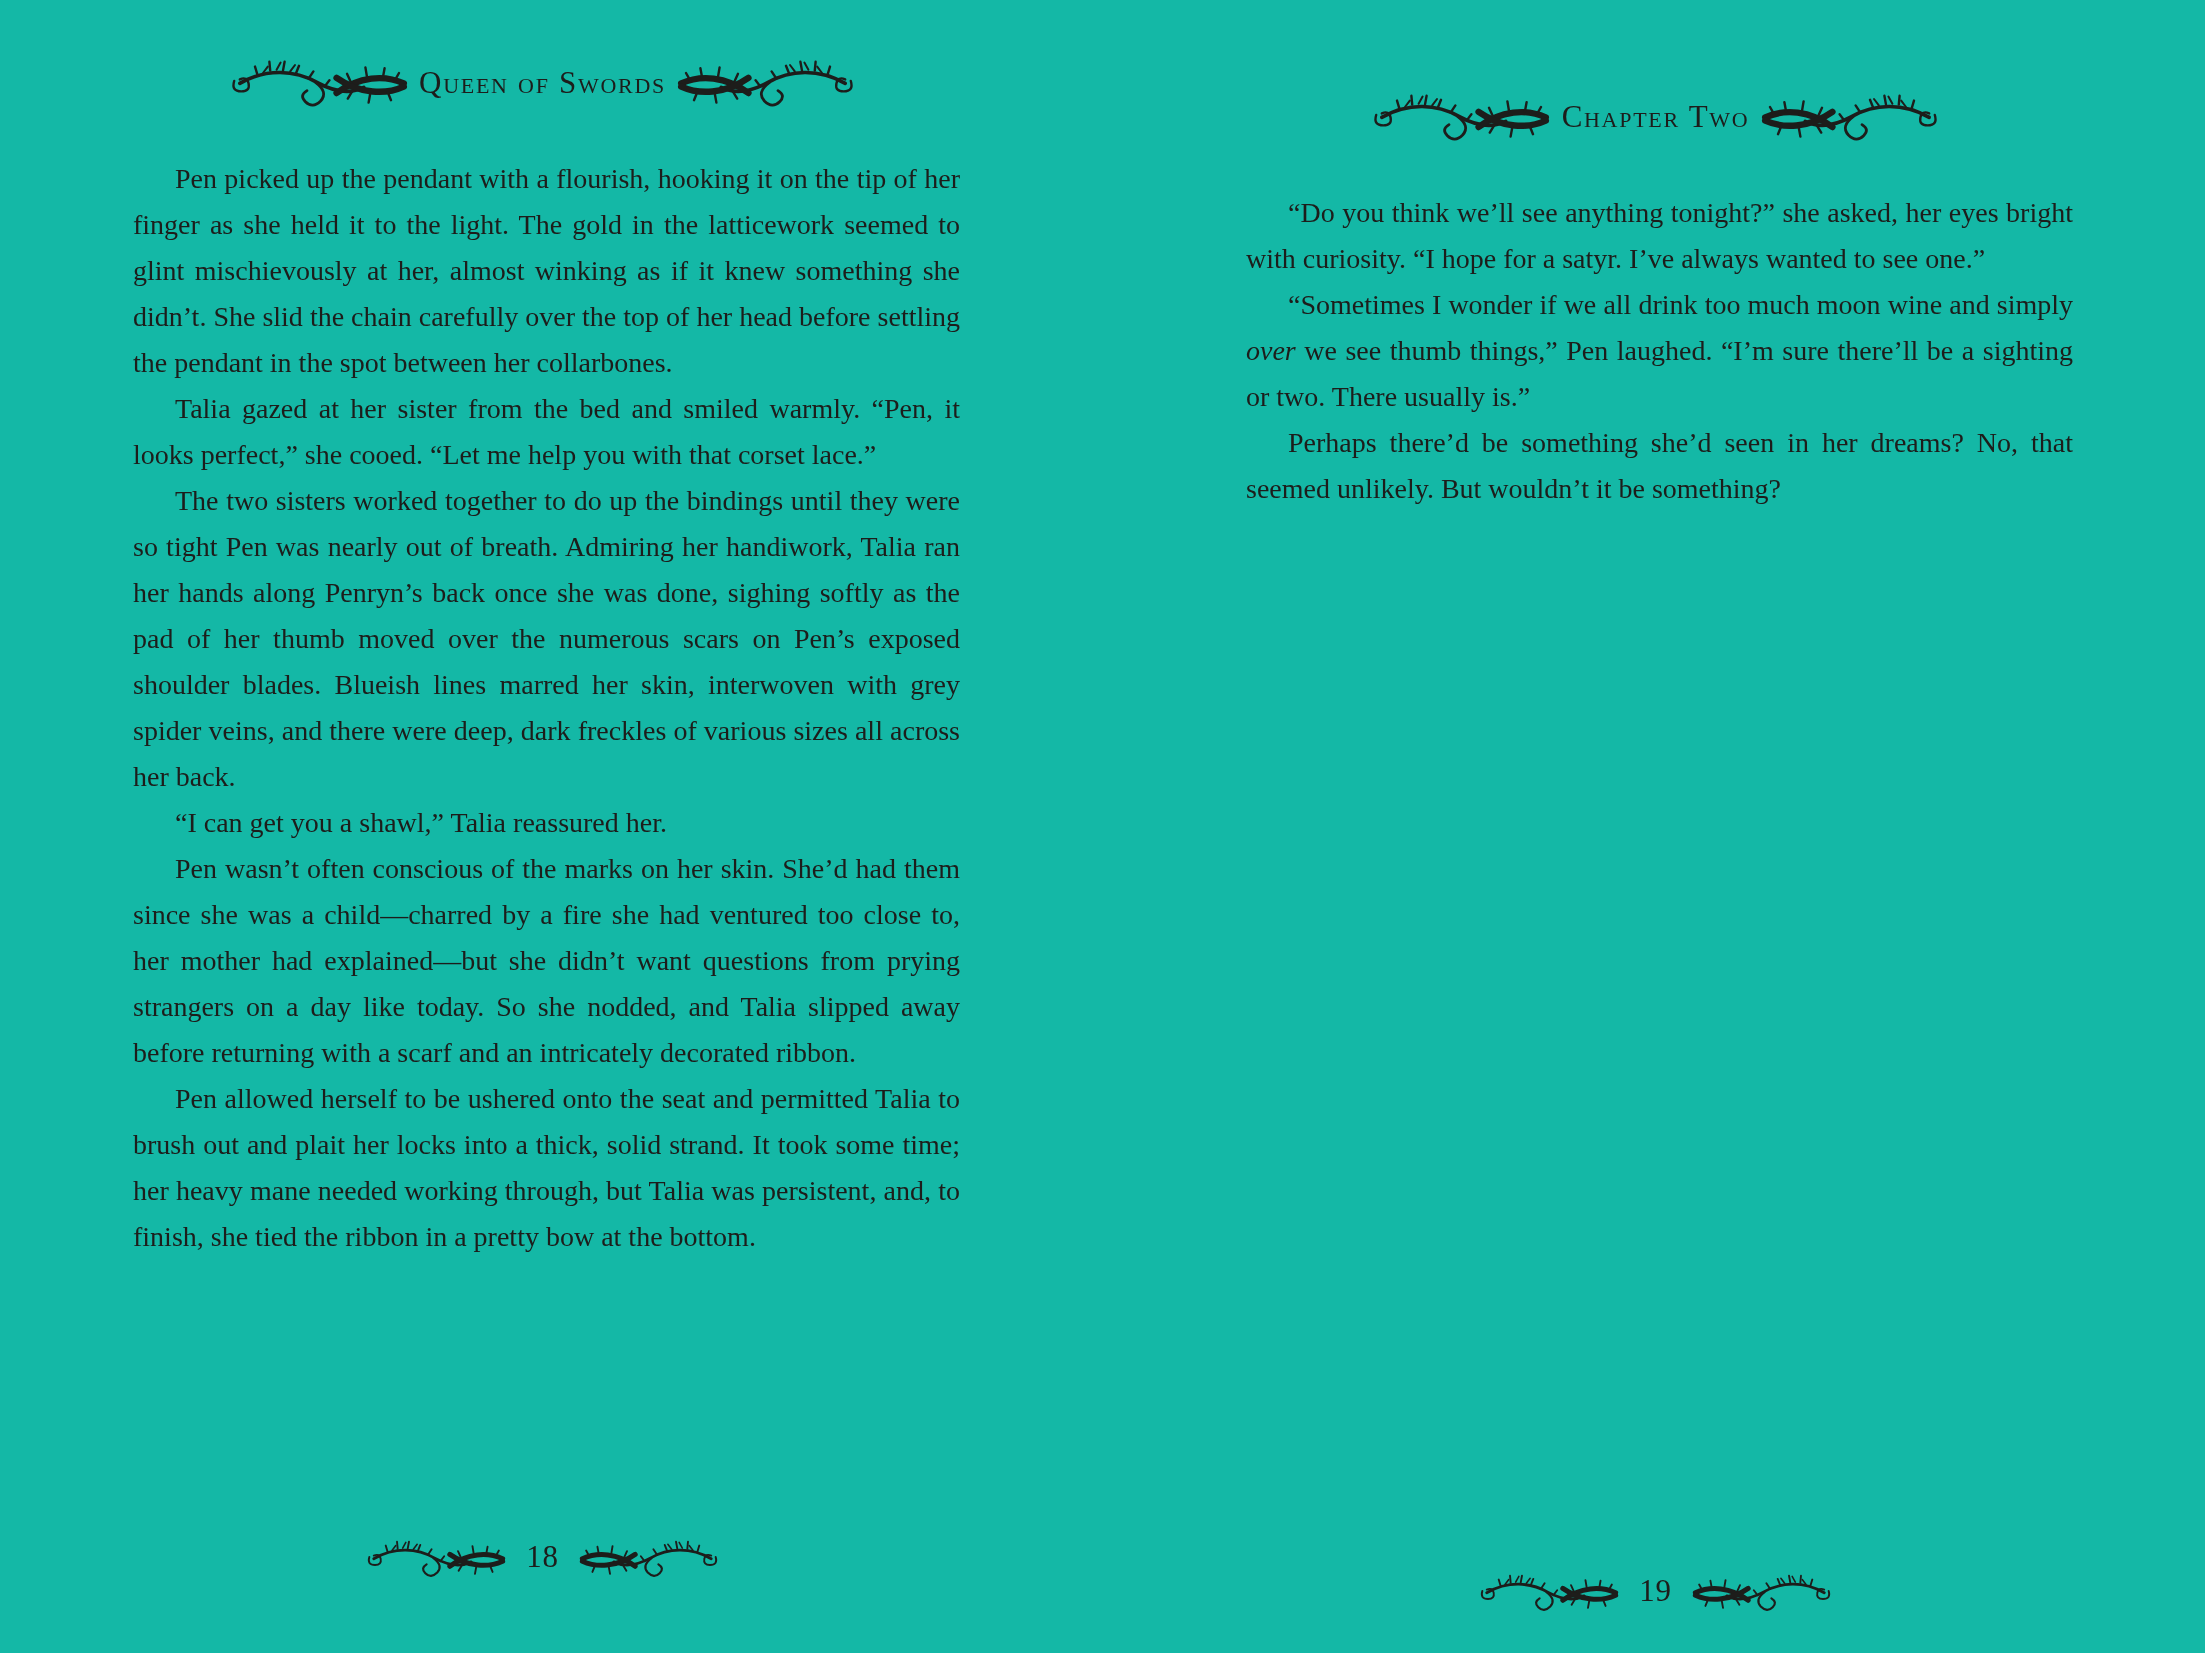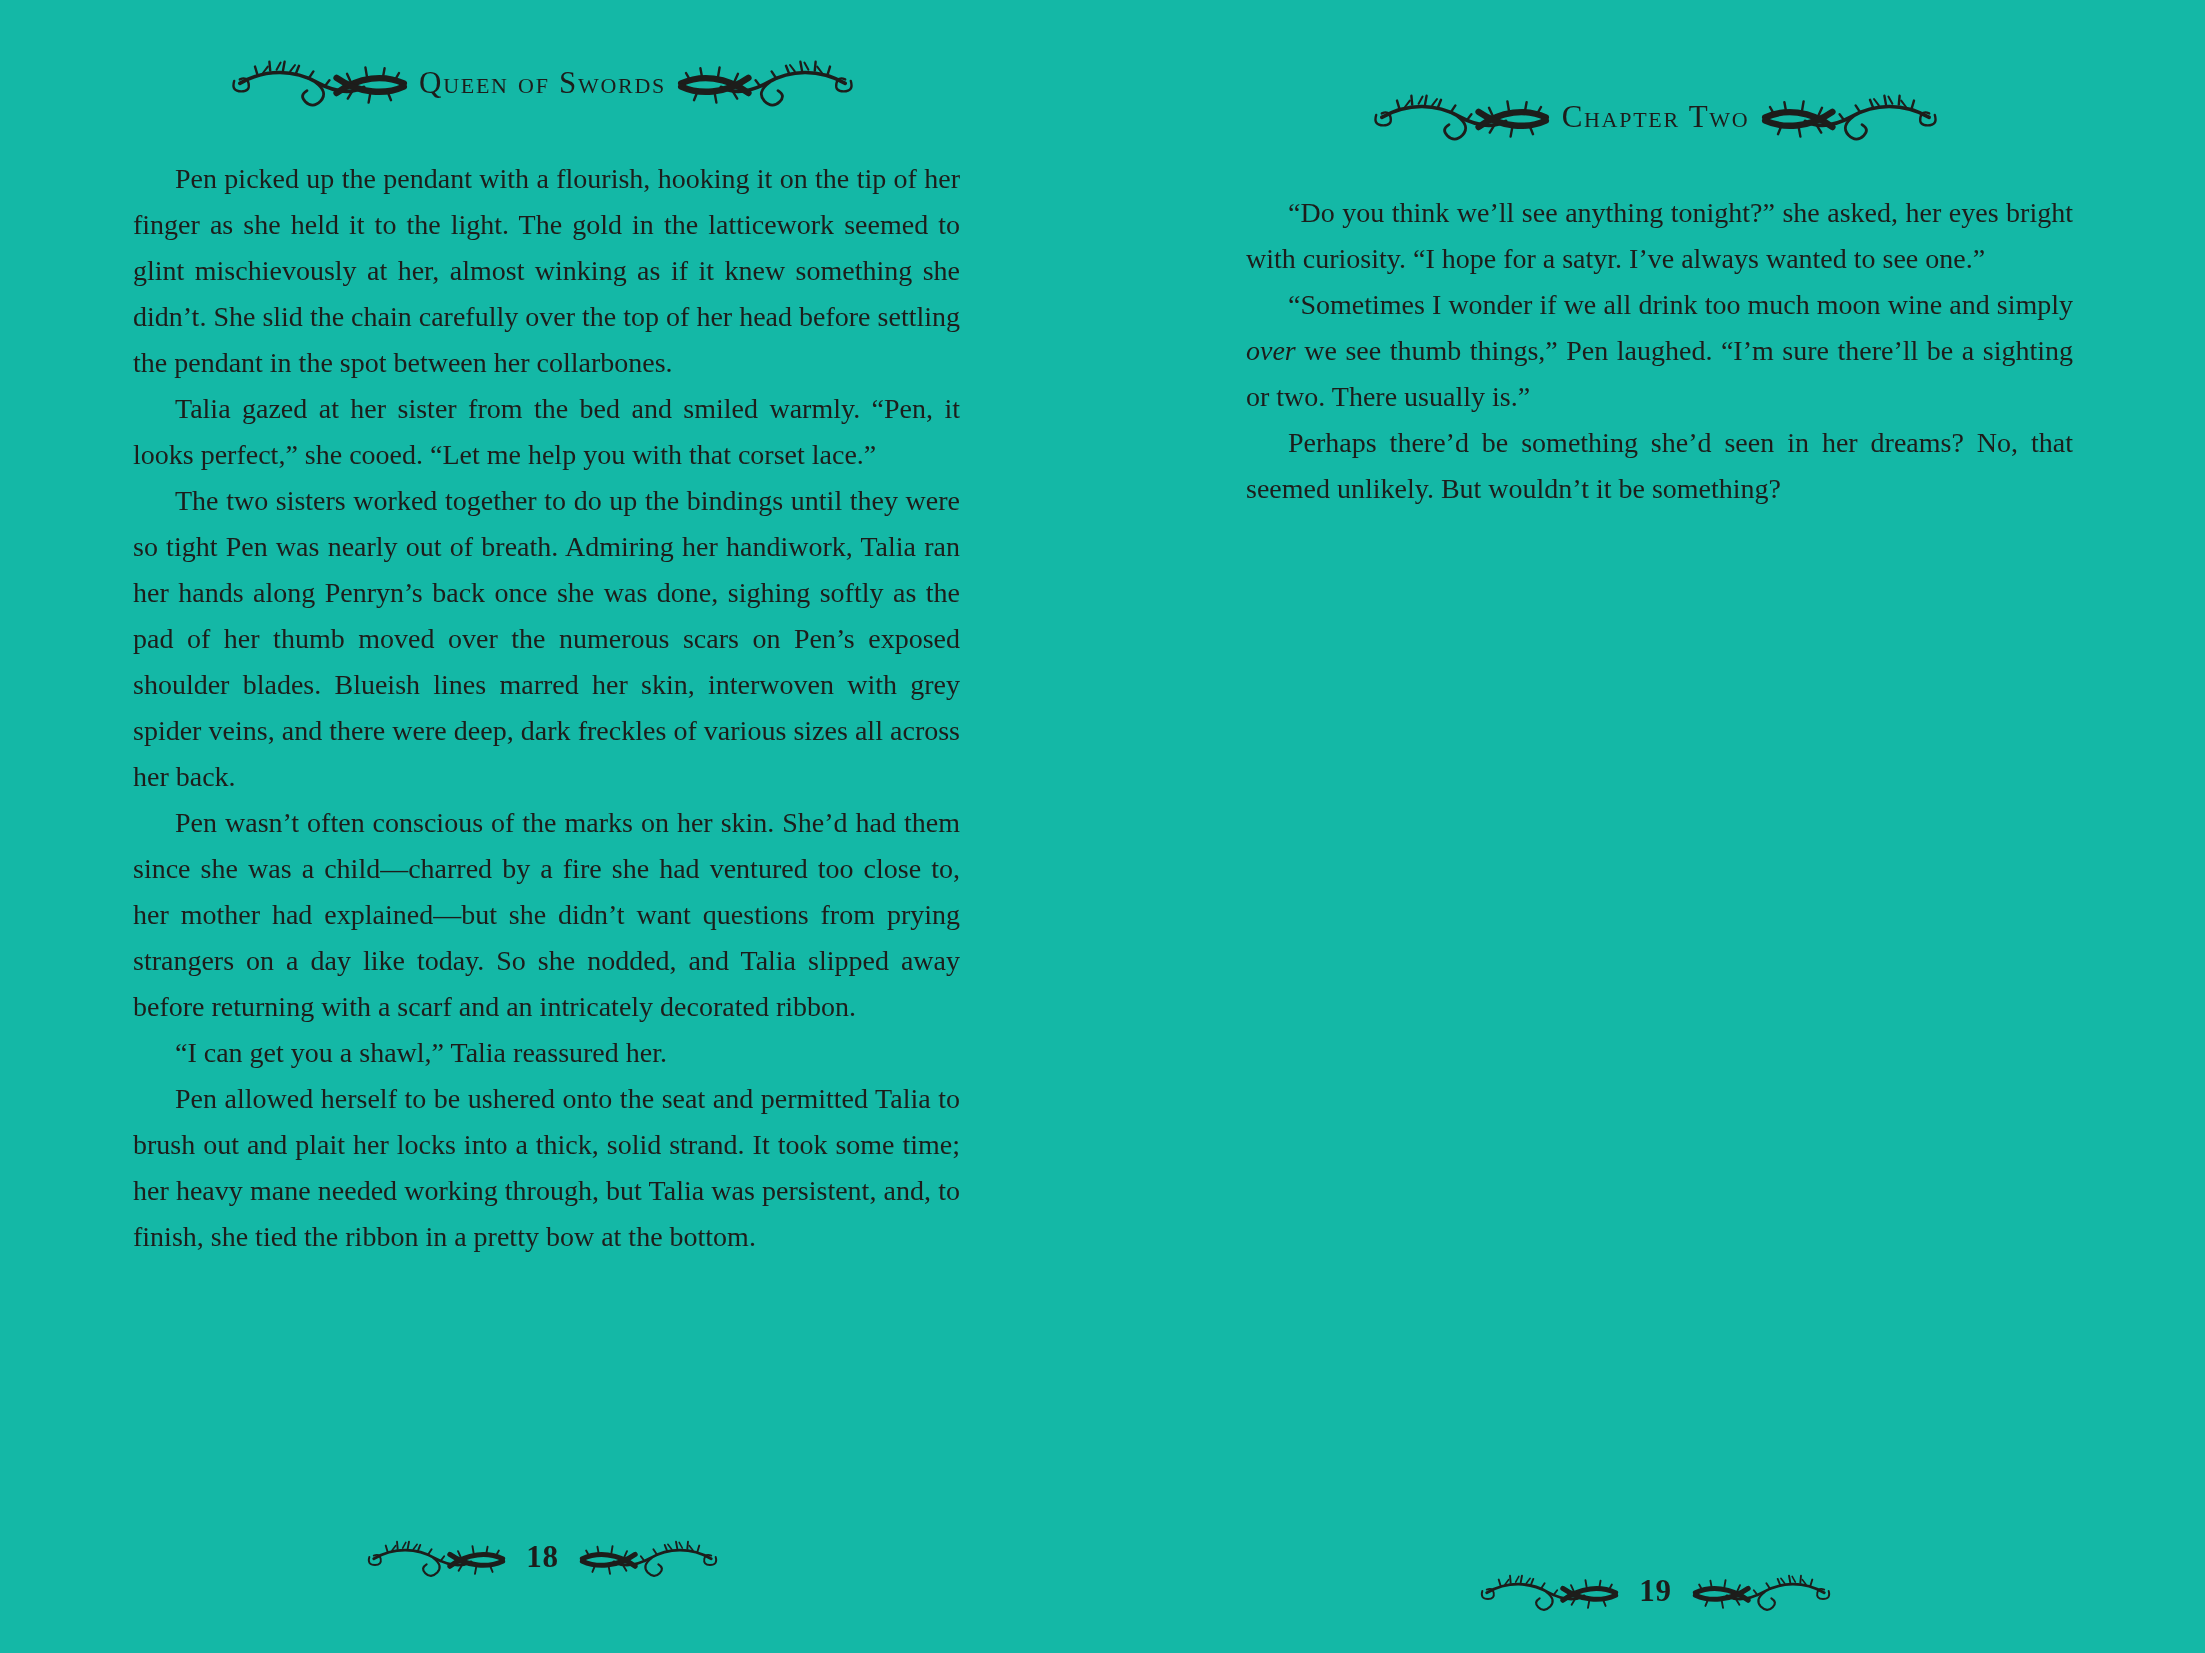--- a/index.html
+++ b/index.html
@@ -70,21 +70,21 @@
     left: 0;
     right: 0;
     height: 59px;
     display: flex;
     align-items: center;
     justify-content: center;
     gap: 17px;
   }
   .page-num {
     font-size: 31px;
-    font-weight: bold;
+    font-weight: normal;
     letter-spacing: 0.8px;
     transform: translateY(-3.4px);
   }
 
   .orn { display: inline-block; line-height: 0; }
   .orn svg { display: block; }
   .orn.mirrored svg { transform: scaleX(-1); }
   .orn.small svg { width: 146px; height: 44px; }
   .orn.large svg { width: 180px; height: 56px; }
 </style>
@@ -127,22 +127,22 @@
         <svg viewBox="0 0 224 70">
             <use href="#thorn-flourish"></use>
           </svg>
       </span>
     </header>
 
     <main class="body-text">
       <p>Pen picked up the pendant with a flourish, hooking it on the tip of her finger as she held it to the light. The gold in the latticework seemed to glint mischievously at her, almost winking as if it knew something she didn’t. She slid the chain carefully over the top of her head before settling the pendant in the spot between her collarbones.</p>
       <p>Talia gazed at her sister from the bed and smiled warmly. “Pen, it looks perfect,” she cooed. “Let me help you with that corset lace.”</p>
       <p>The two sisters worked together to do up the bindings until they were so tight Pen was nearly out of breath. Admiring her handiwork, Talia ran her hands along Penryn’s back once she was done, sighing softly as the pad of her thumb moved over the numerous scars on Pen’s exposed shoulder blades. Blueish lines marred her skin, interwoven with grey spider veins, and there were deep, dark freckles of various sizes all across her back.</p>
+      <p>“I can get you a shawl,” Talia reassured her.</p>
       <p>Pen wasn’t often conscious of the marks on her skin. She’d had them since she was a child—charred by a fire she had ventured too close to, her mother had explained—but she didn’t want questions from prying strangers on a day like today. So she nodded, and Talia slipped away before returning with a scarf and an intricately decorated ribbon.</p>
-      <p>“I can get you a shawl,” Talia reassured her.</p>
       <p>Pen allowed herself to be ushered onto the seat and permitted Talia to brush out and plait her locks into a thick, solid strand. It took some time; her heavy mane needed working through, but Talia was persistent, and, to finish, she tied the ribbon in a pretty bow at the bottom.</p>
     </main>
 
     <footer class="page-footer">
       <span class="orn small">
         <svg viewBox="0 0 224 70">
             <use href="#thorn-flourish"></use>
           </svg>
       </span>
       <span class="page-num">18</span>

